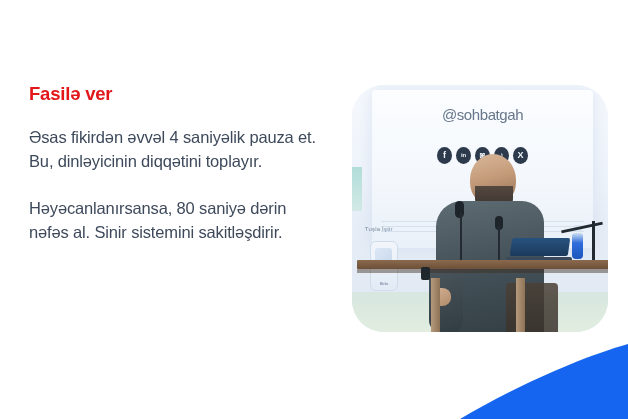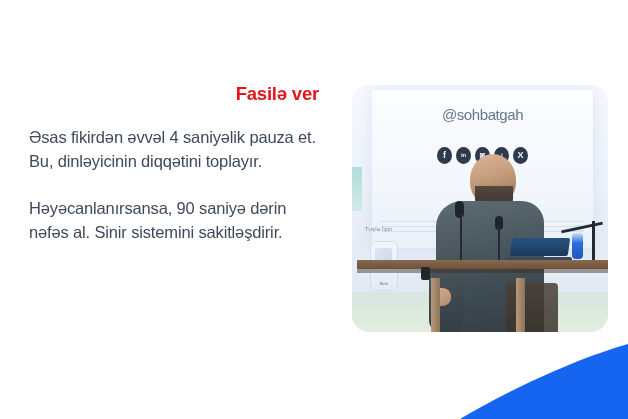--- a/index.html
+++ b/index.html
@@ -25,40 +25,39 @@
     top: 84px;
     width: 290px;
   }
   .slide-title {
     font-size: 18.5px;
     font-weight: bold;
     color: #e3161a;
     letter-spacing: -0.2px;
     margin: 0 0 22px 0;
     line-height: 1.1;
-    text-align: right;
   }
   .body-para {
     font-size: 16.5px;
     color: #3e4a5b;
     line-height: 1.42;
     margin: 8px 0 24px 0;
     letter-spacing: -0.15px;
     font-weight: 400;
   }
   .body-para:last-child { margin-bottom: 0; }
 
   
   .photo-card {
     position: absolute;
     left: 352px;
     top: 85px;
     width: 256px;
     height: 247px;
-    border-radius: 18px;
+    border-radius: 32px;
     overflow: hidden;
     background: #e9eef6;
   }
   .photo-inner {
     position: absolute;
     inset: 0;
     background:
       linear-gradient(180deg, #f6f9fd 0%, #eef3fa 38%, #e7eef7 55%, #dfe7f2 100%);
   }
 
@@ -377,21 +376,21 @@
 </head>
 <body>
 
 <div class="slide">
 
   <div class="text-col">
     <h1 class="slide-title">Fasilə ver</h1>
 
     <p class="body-para">Əsas fikirdən əvvəl 4 saniyəlik pauza et. Bu, dinləyicinin diqqətini toplayır.</p>
 
-    <p class="body-para">Həyəcanlanırsansa, 90 saniyə dərin nəfəs al. Sinir sistemini sakitləşdirir.</p>
+    <p class="body-para">Həyəcanlanırsansa, 80 saniyə dərin nəfəs al. Sinir sistemini sakitləşdirir.</p>
   </div>
 
   <div class="photo-card">
     <div class="photo-inner">
 
       <div class="teal-strip"></div>
 
       <div class="proj-screen">
         <div class="handle-text">@sohbatgah</div>
 

